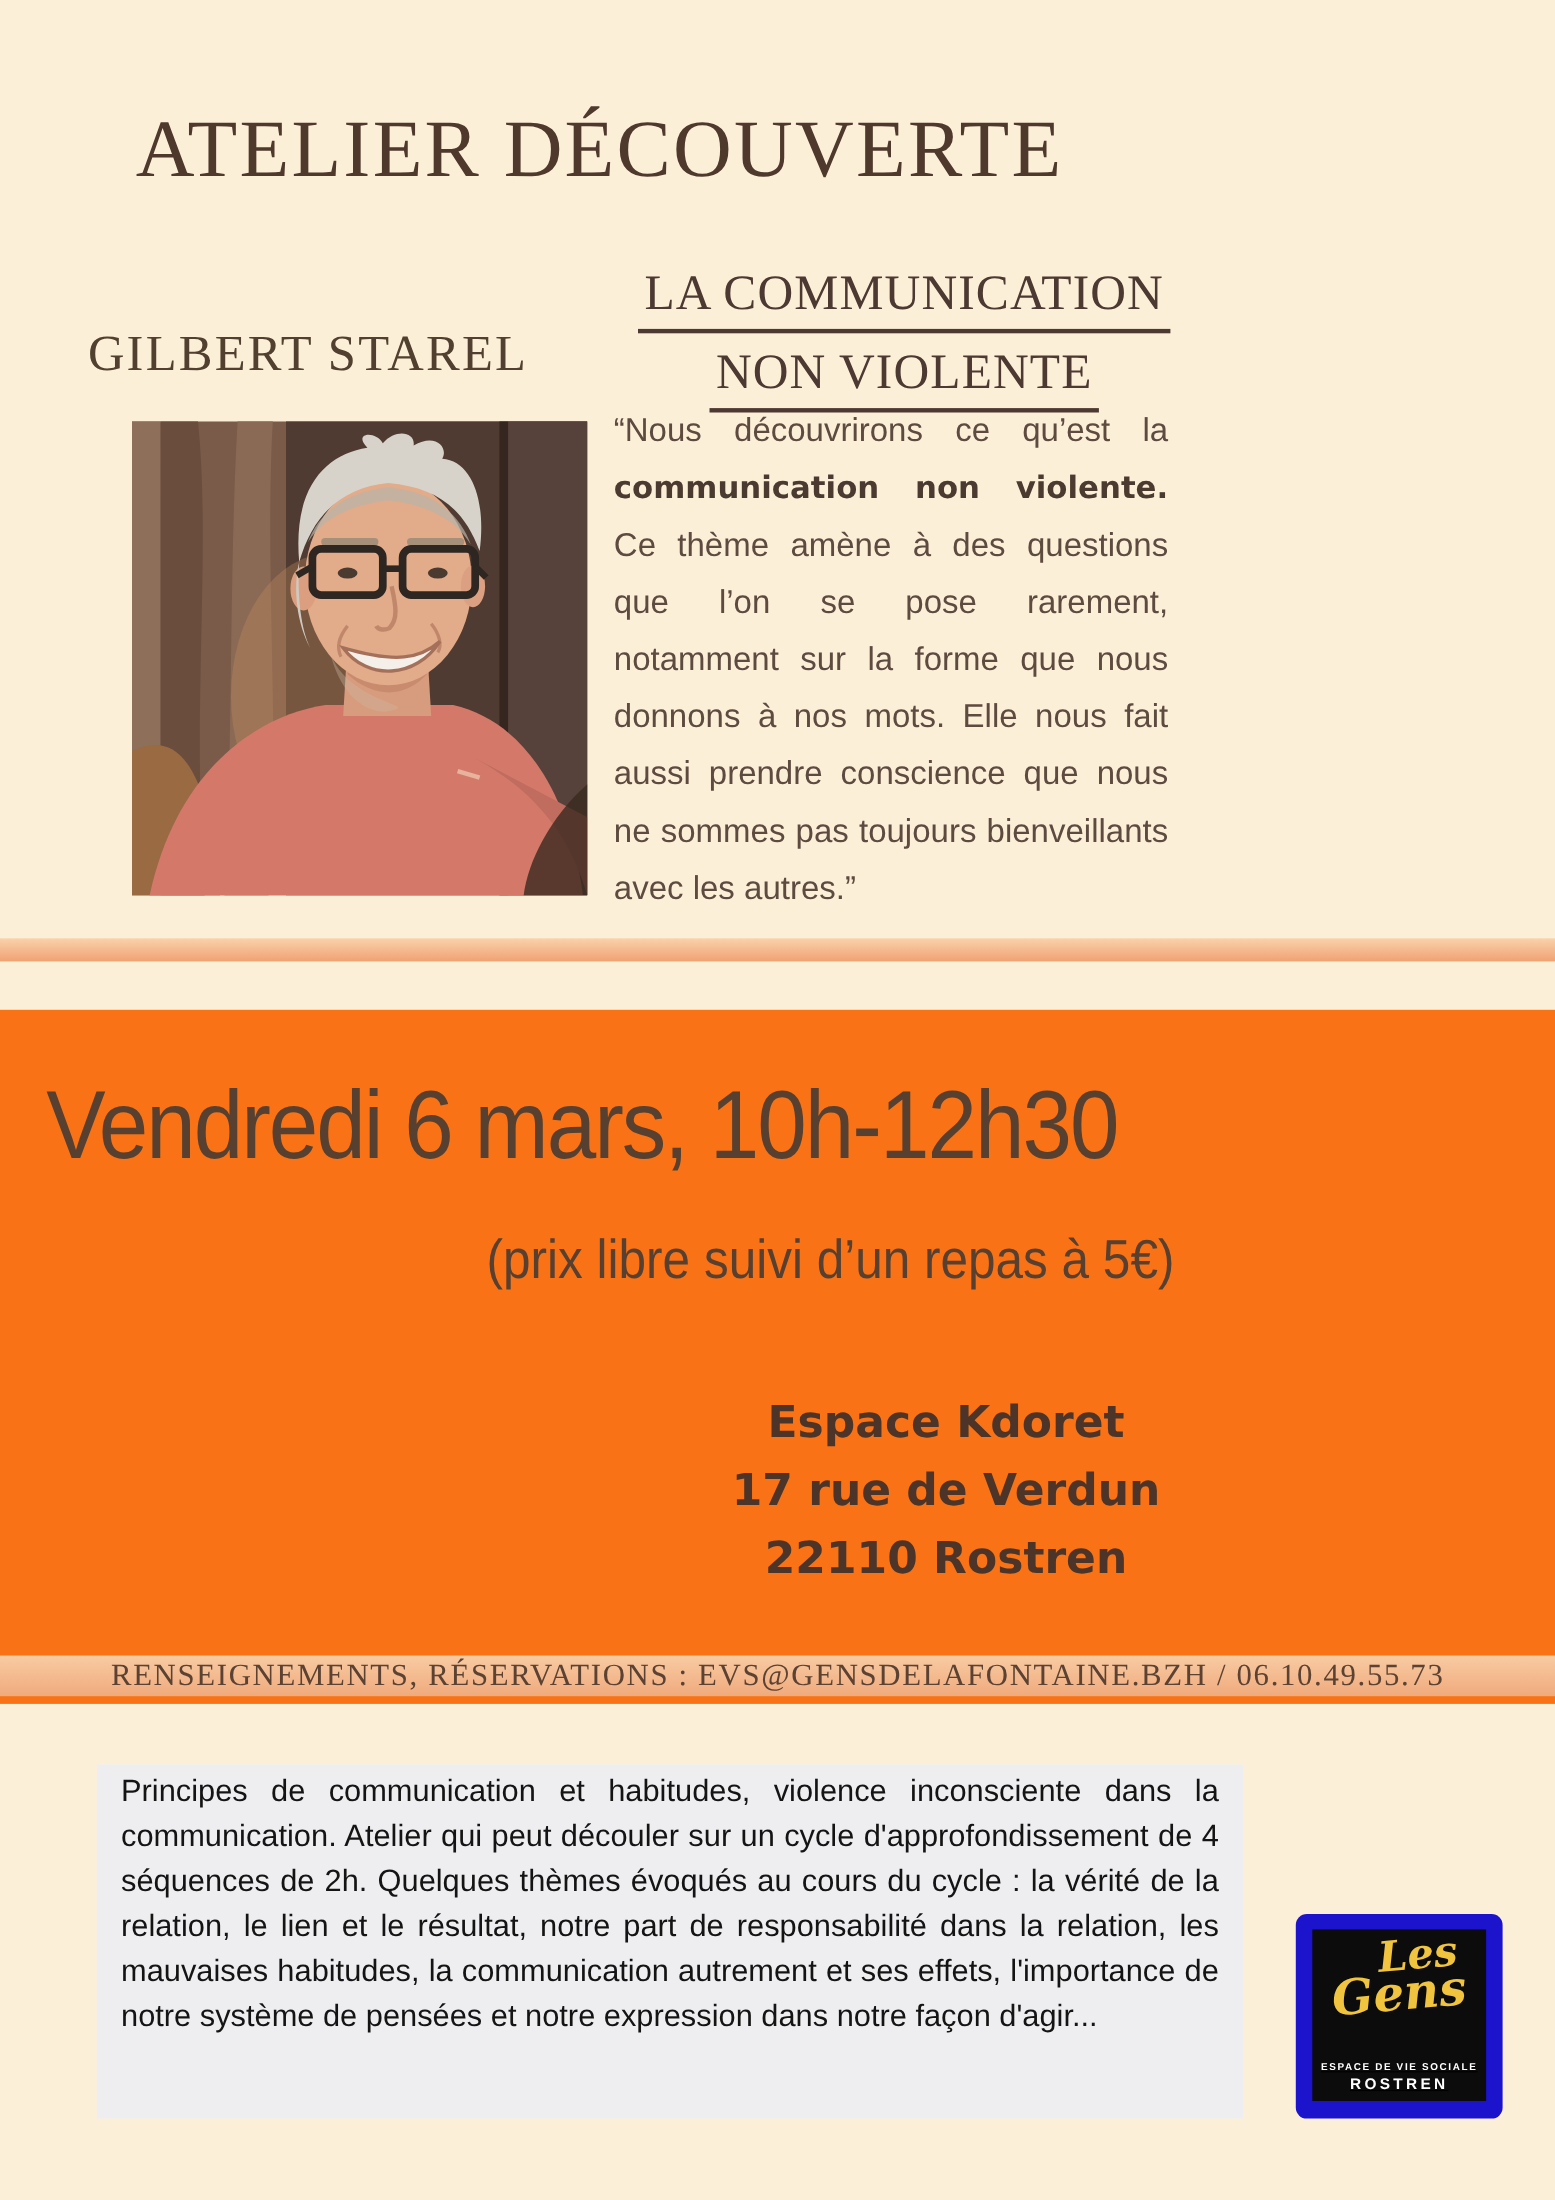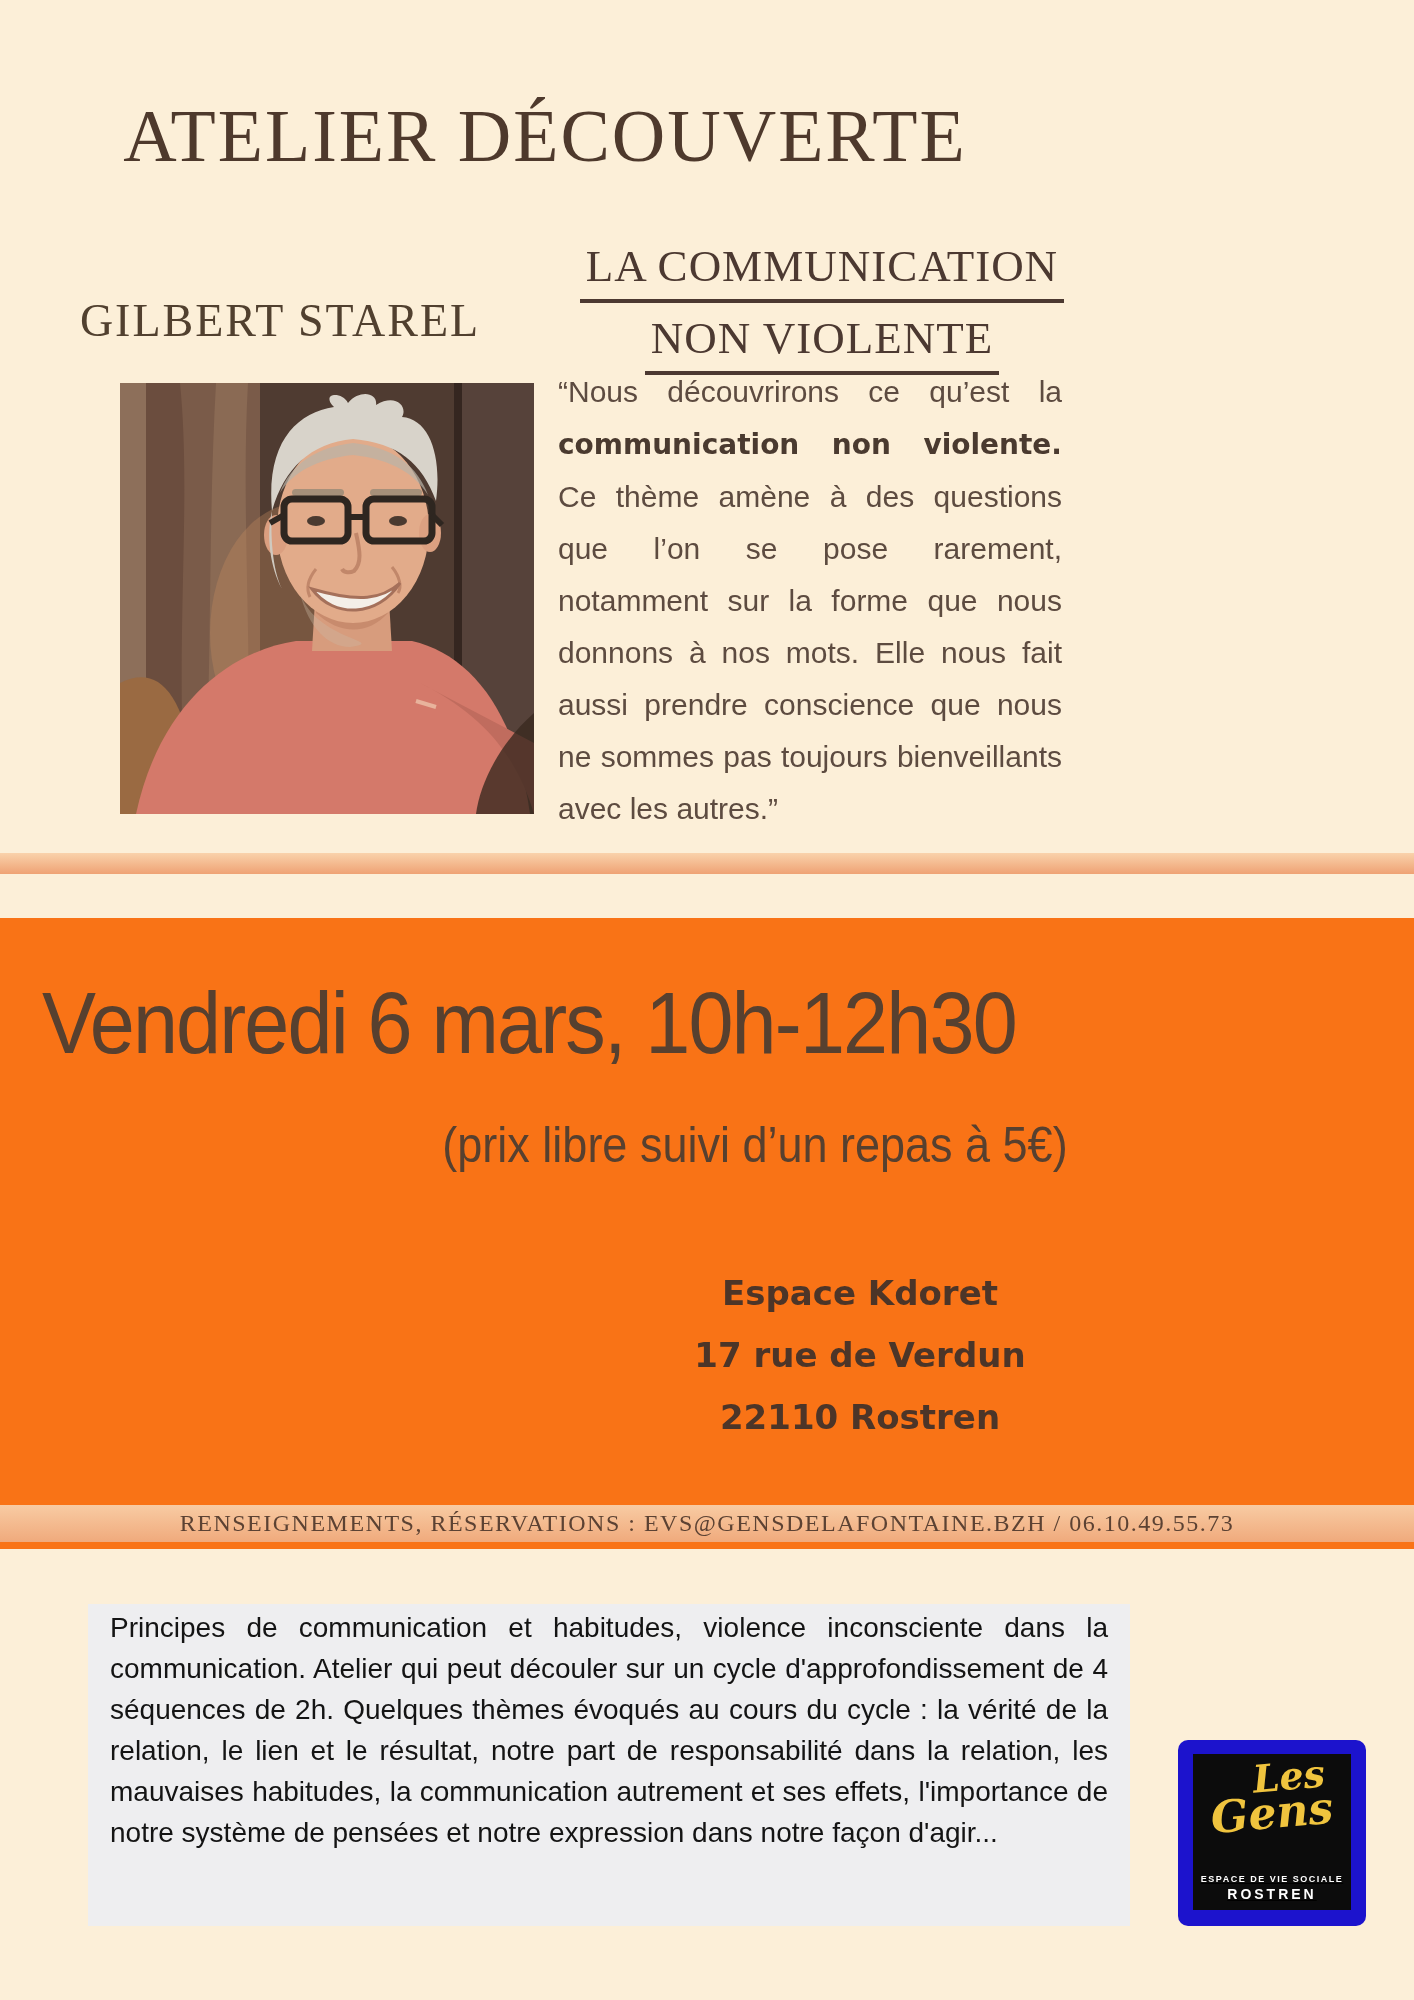--- a/index.html
+++ b/index.html
@@ -66,30 +66,30 @@
     font-weight:normal;
   }
   .price {
     position:absolute; left:755px; top:198px;
     font-size:50px; color:#57402f; white-space:nowrap;
     transform:translateX(-50%) scaleX(.9);
   }
   .venue {
     position:absolute; left:630px; top:344px; width:460px;
     text-align:center; font-family:"DejaVu Sans", sans-serif;
-    font-weight:bold; font-size:34px; line-height:62px; color:#4c3528;
+    font-weight:bold; font-size:40px; line-height:62px; color:#4c3528;
   }
   .strip-contact {
     position:absolute; left:0; top:1505px; width:100%; height:37px;
     background:linear-gradient(#f8cba3, #f0aa7c);
     text-align:center;
   }
   .contact-text {
     font-family:"Liberation Serif", serif;
-    font-size:24px; letter-spacing:1.5px; line-height:37px;
+    font-size:28px; letter-spacing:1.5px; line-height:37px;
     color:#5c4233; white-space:nowrap;text-align:center;
   }
   
   .description-box {
     position:absolute; left:88px; top:1604px; width:1042px; height:322px;
     background:#eeeef0; padding:3px 22px;
   }
   .description-text {
     font-size:28px; line-height:41px; text-align:justify; color:#141414;
   }

